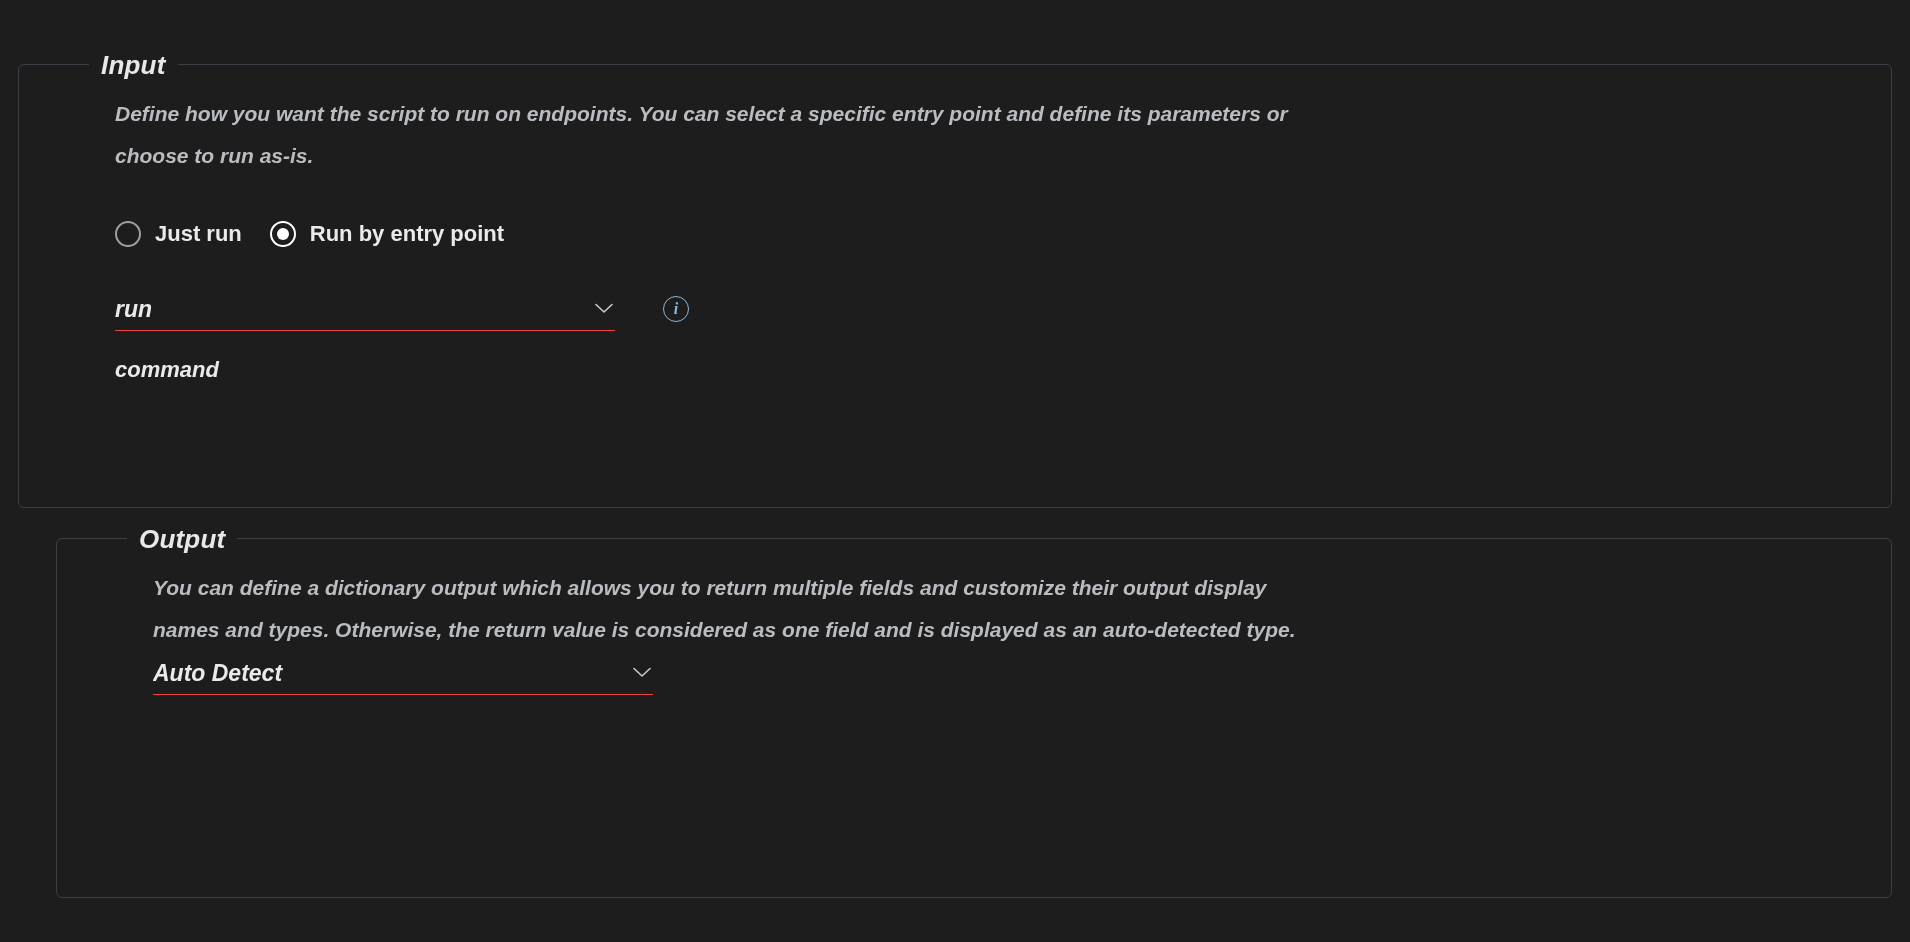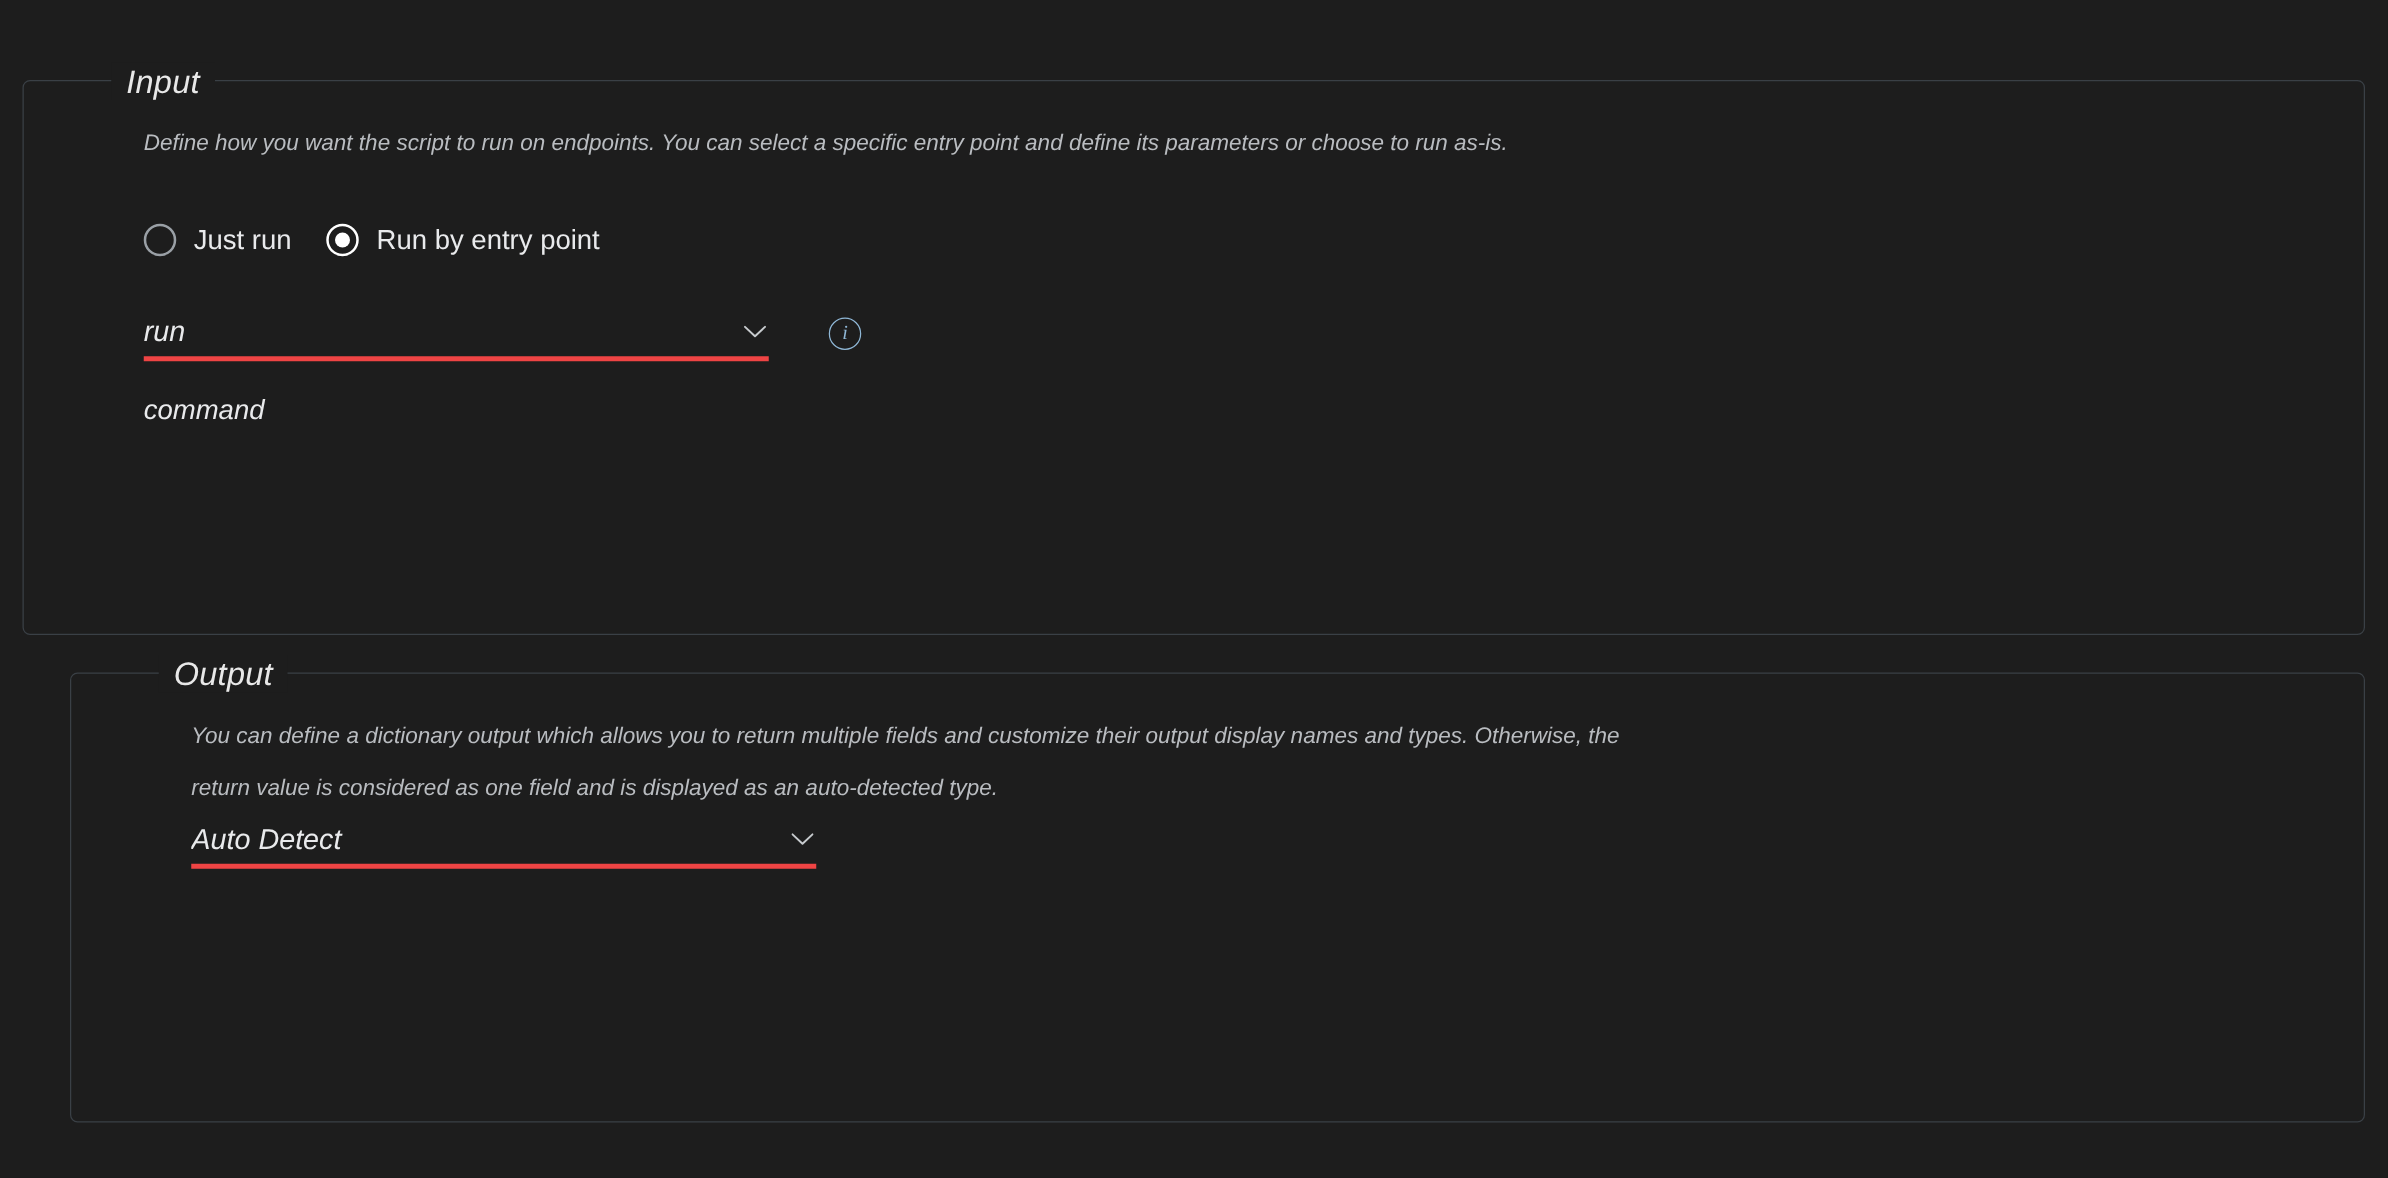--- a/index.html
+++ b/index.html
@@ -21,20 +21,21 @@
     padding: 0 18px;
   }
 
   
   .panel {
     position: relative;
     border: 1px solid #3a4046;
     border-radius: 6px;
     background: #1d1d1d;
     box-sizing: border-box;
+    font-weight: bold;
   }
 
   .panel-legend {
     position: absolute;
     top: -15px;
     left: 70px;
     padding: 0 12px;
     background: #1d1d1d;
     color: #e8e8e8;
     font-style: italic;
@@ -44,21 +45,21 @@
     white-space: nowrap;
   }
 
   .panel-body {
     padding: 28px 96px 30px 96px;
   }
 
   .desc {
     color: #b9bcc0;
     font-style: italic;
-    font-size: 18px;
+    font-size: 21px;
     line-height: 42px;
     max-width: 1180px;
     margin: 0;
   }
 
   
   .radio-row {
     display: flex;
     align-items: flex-end;
     margin-top: 44px;
@@ -99,21 +100,21 @@
 
   .radio-label {
     color: #e9eaec;
     font-size: 22px;
     line-height: 26px;
   }
 
   
   .select {
     position: relative;
-    border-bottom: 4px solid #ef4444;
+    border-bottom: 1px solid #ef4444;
     height: 44px;
     display: flex;
     align-items: center;
     box-sizing: border-box;
     cursor: pointer;
   }
 
   .select-value {
     color: #e9eaec;
     font-style: italic;

